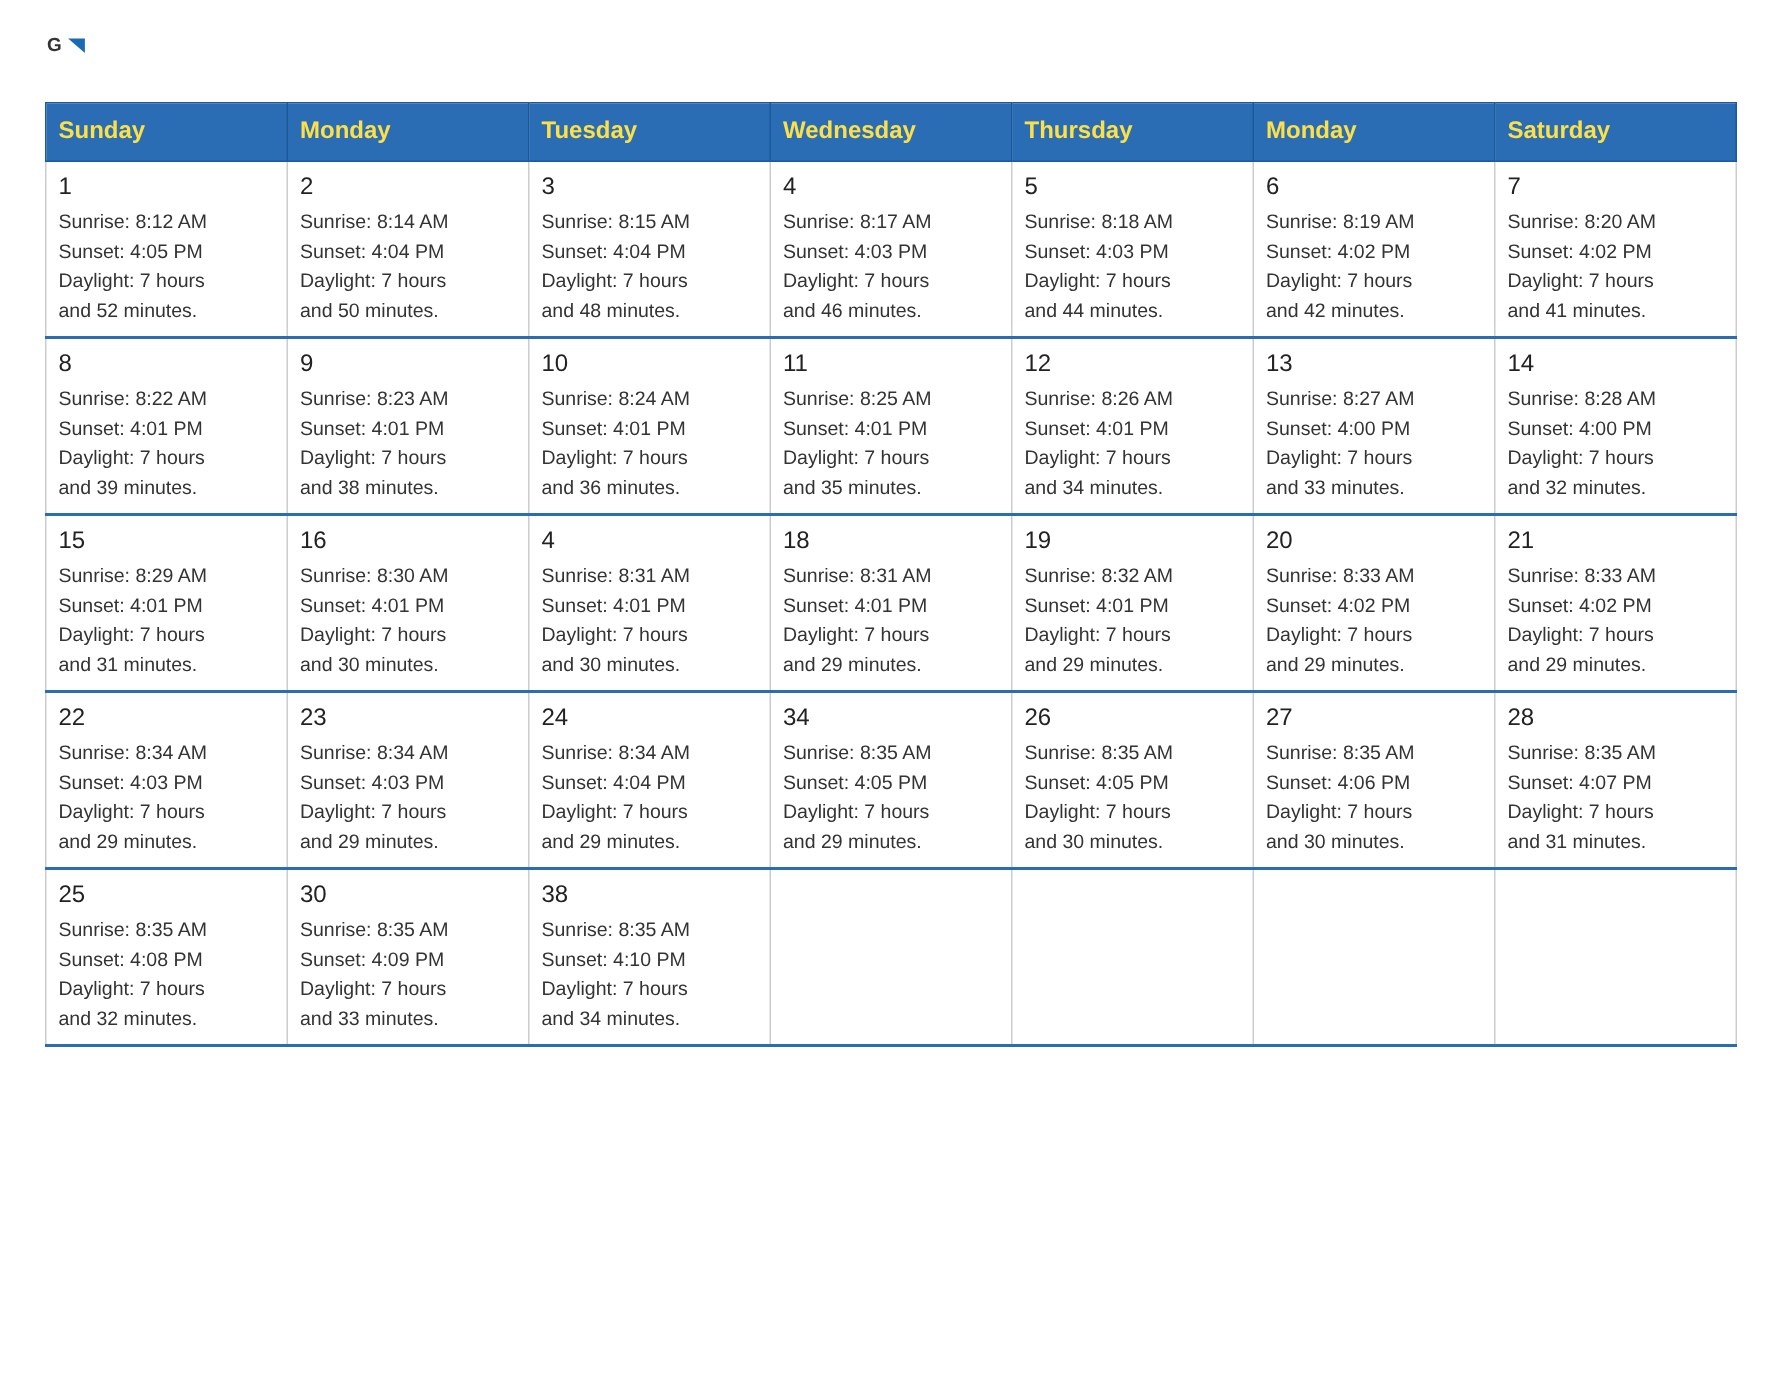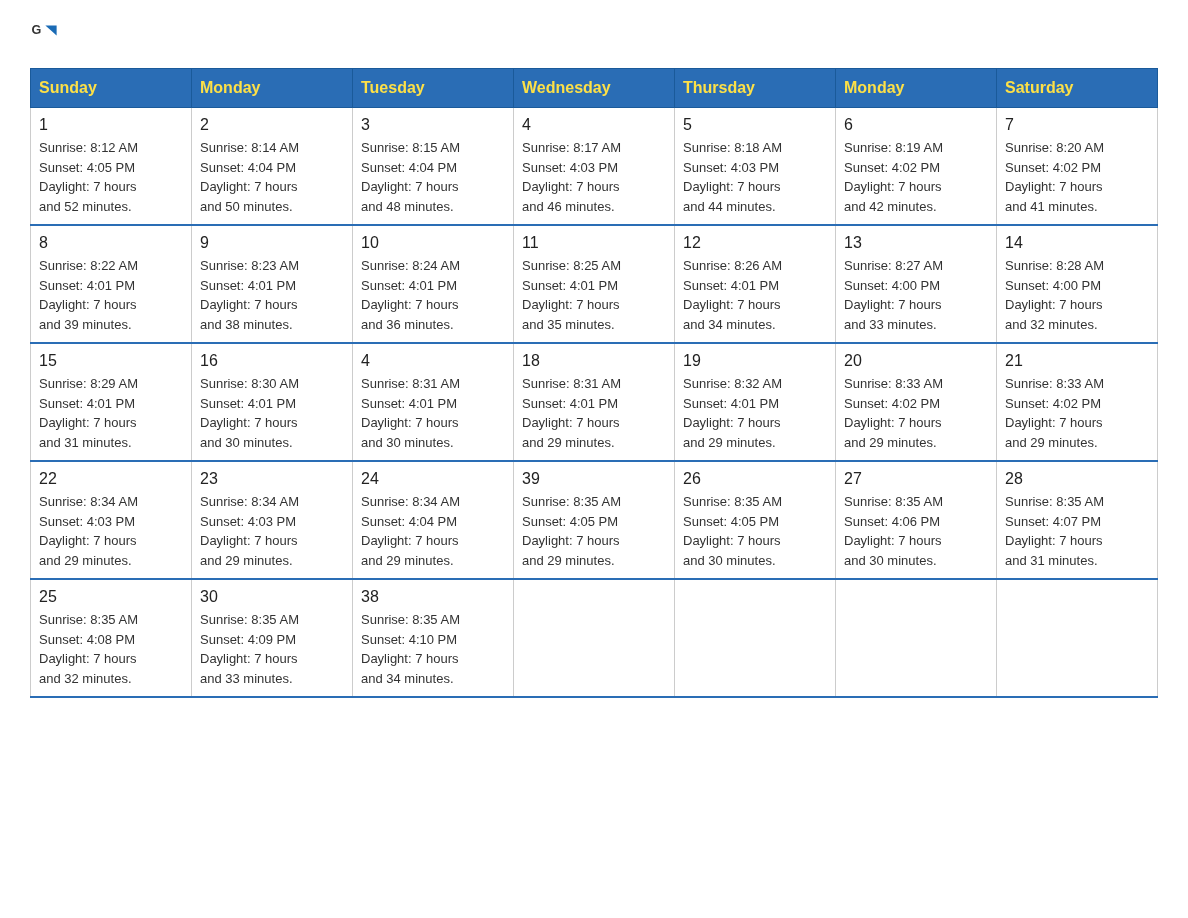--- a/index.html
+++ b/index.html
@@ -221,21 +221,21 @@
         </td>
         <td>
           <span class="day-number">23</span>
           <div class="day-info">Sunrise: 8:34 AM<br>Sunset: 4:03 PM<br>Daylight: 7 hours<br>and 29 minutes.</div>
         </td>
         <td>
           <span class="day-number">24</span>
           <div class="day-info">Sunrise: 8:34 AM<br>Sunset: 4:04 PM<br>Daylight: 7 hours<br>and 29 minutes.</div>
         </td>
         <td>
-          <span class="day-number">39</span>
+          <span class="day-number">34</span>
           <div class="day-info">Sunrise: 8:35 AM<br>Sunset: 4:05 PM<br>Daylight: 7 hours<br>and 29 minutes.</div>
         </td>
         <td>
           <span class="day-number">26</span>
           <div class="day-info">Sunrise: 8:35 AM<br>Sunset: 4:05 PM<br>Daylight: 7 hours<br>and 30 minutes.</div>
         </td>
         <td>
           <span class="day-number">27</span>
           <div class="day-info">Sunrise: 8:35 AM<br>Sunset: 4:06 PM<br>Daylight: 7 hours<br>and 30 minutes.</div>
         </td>

